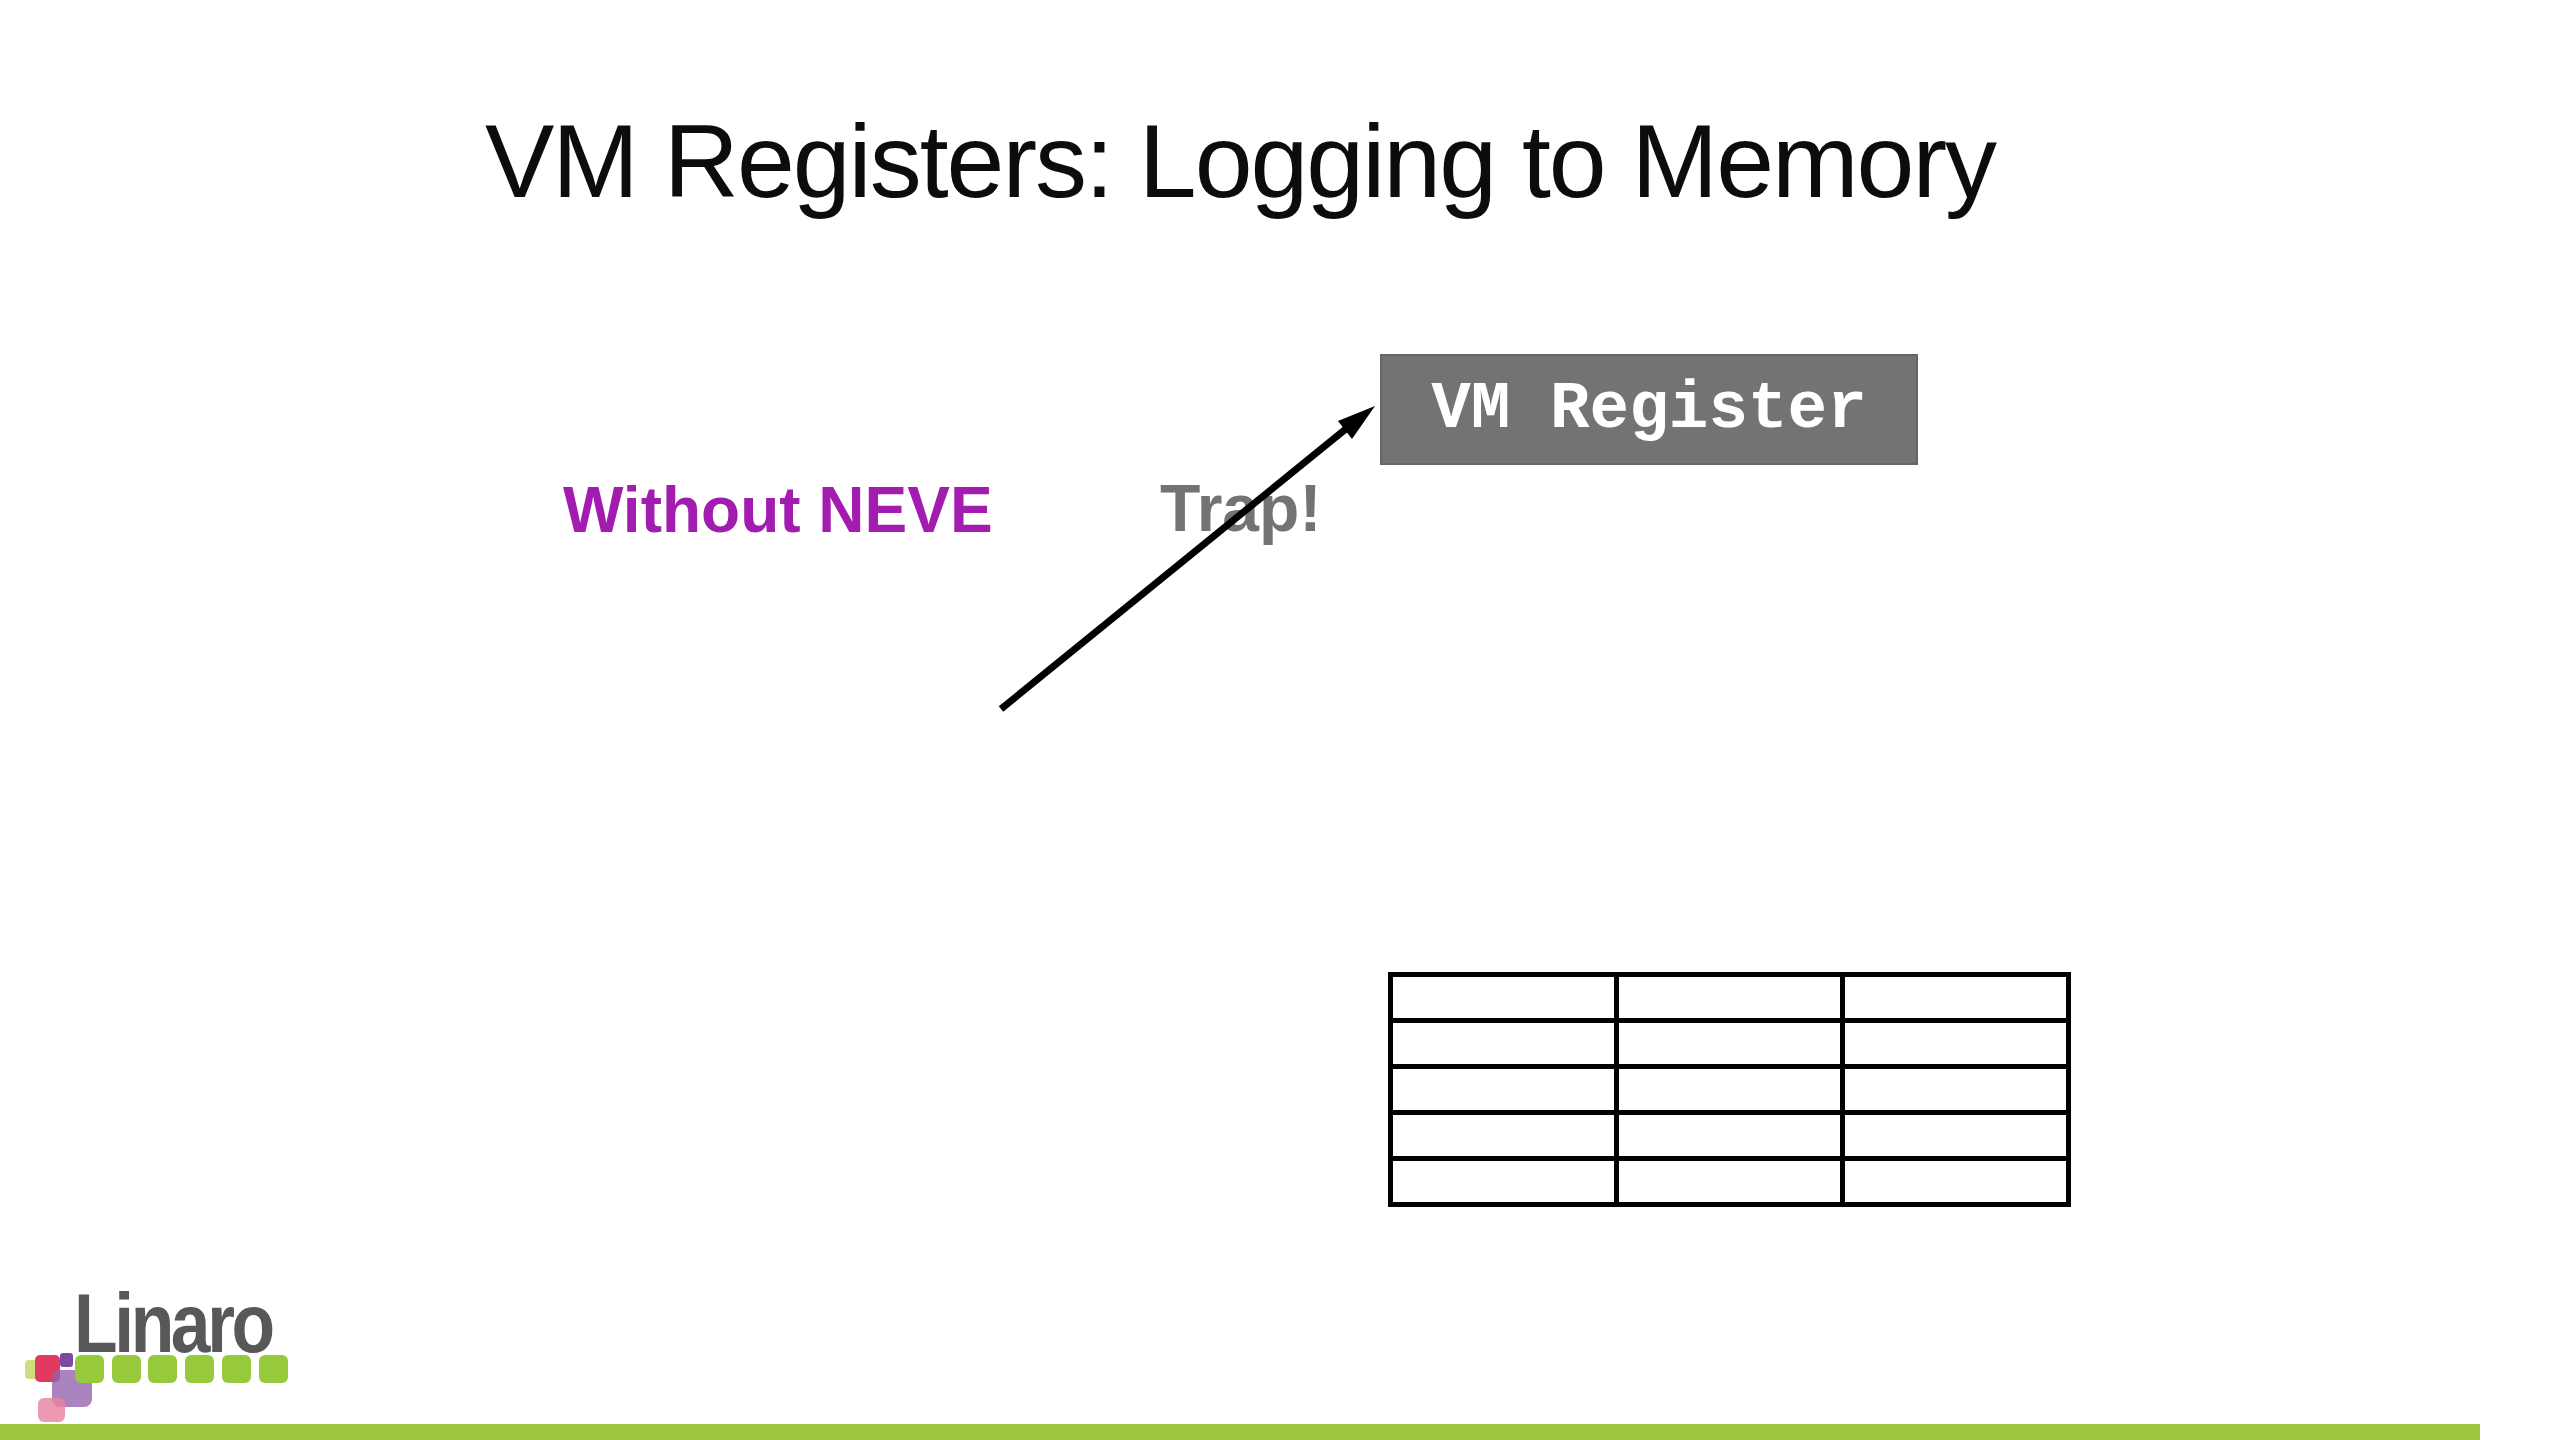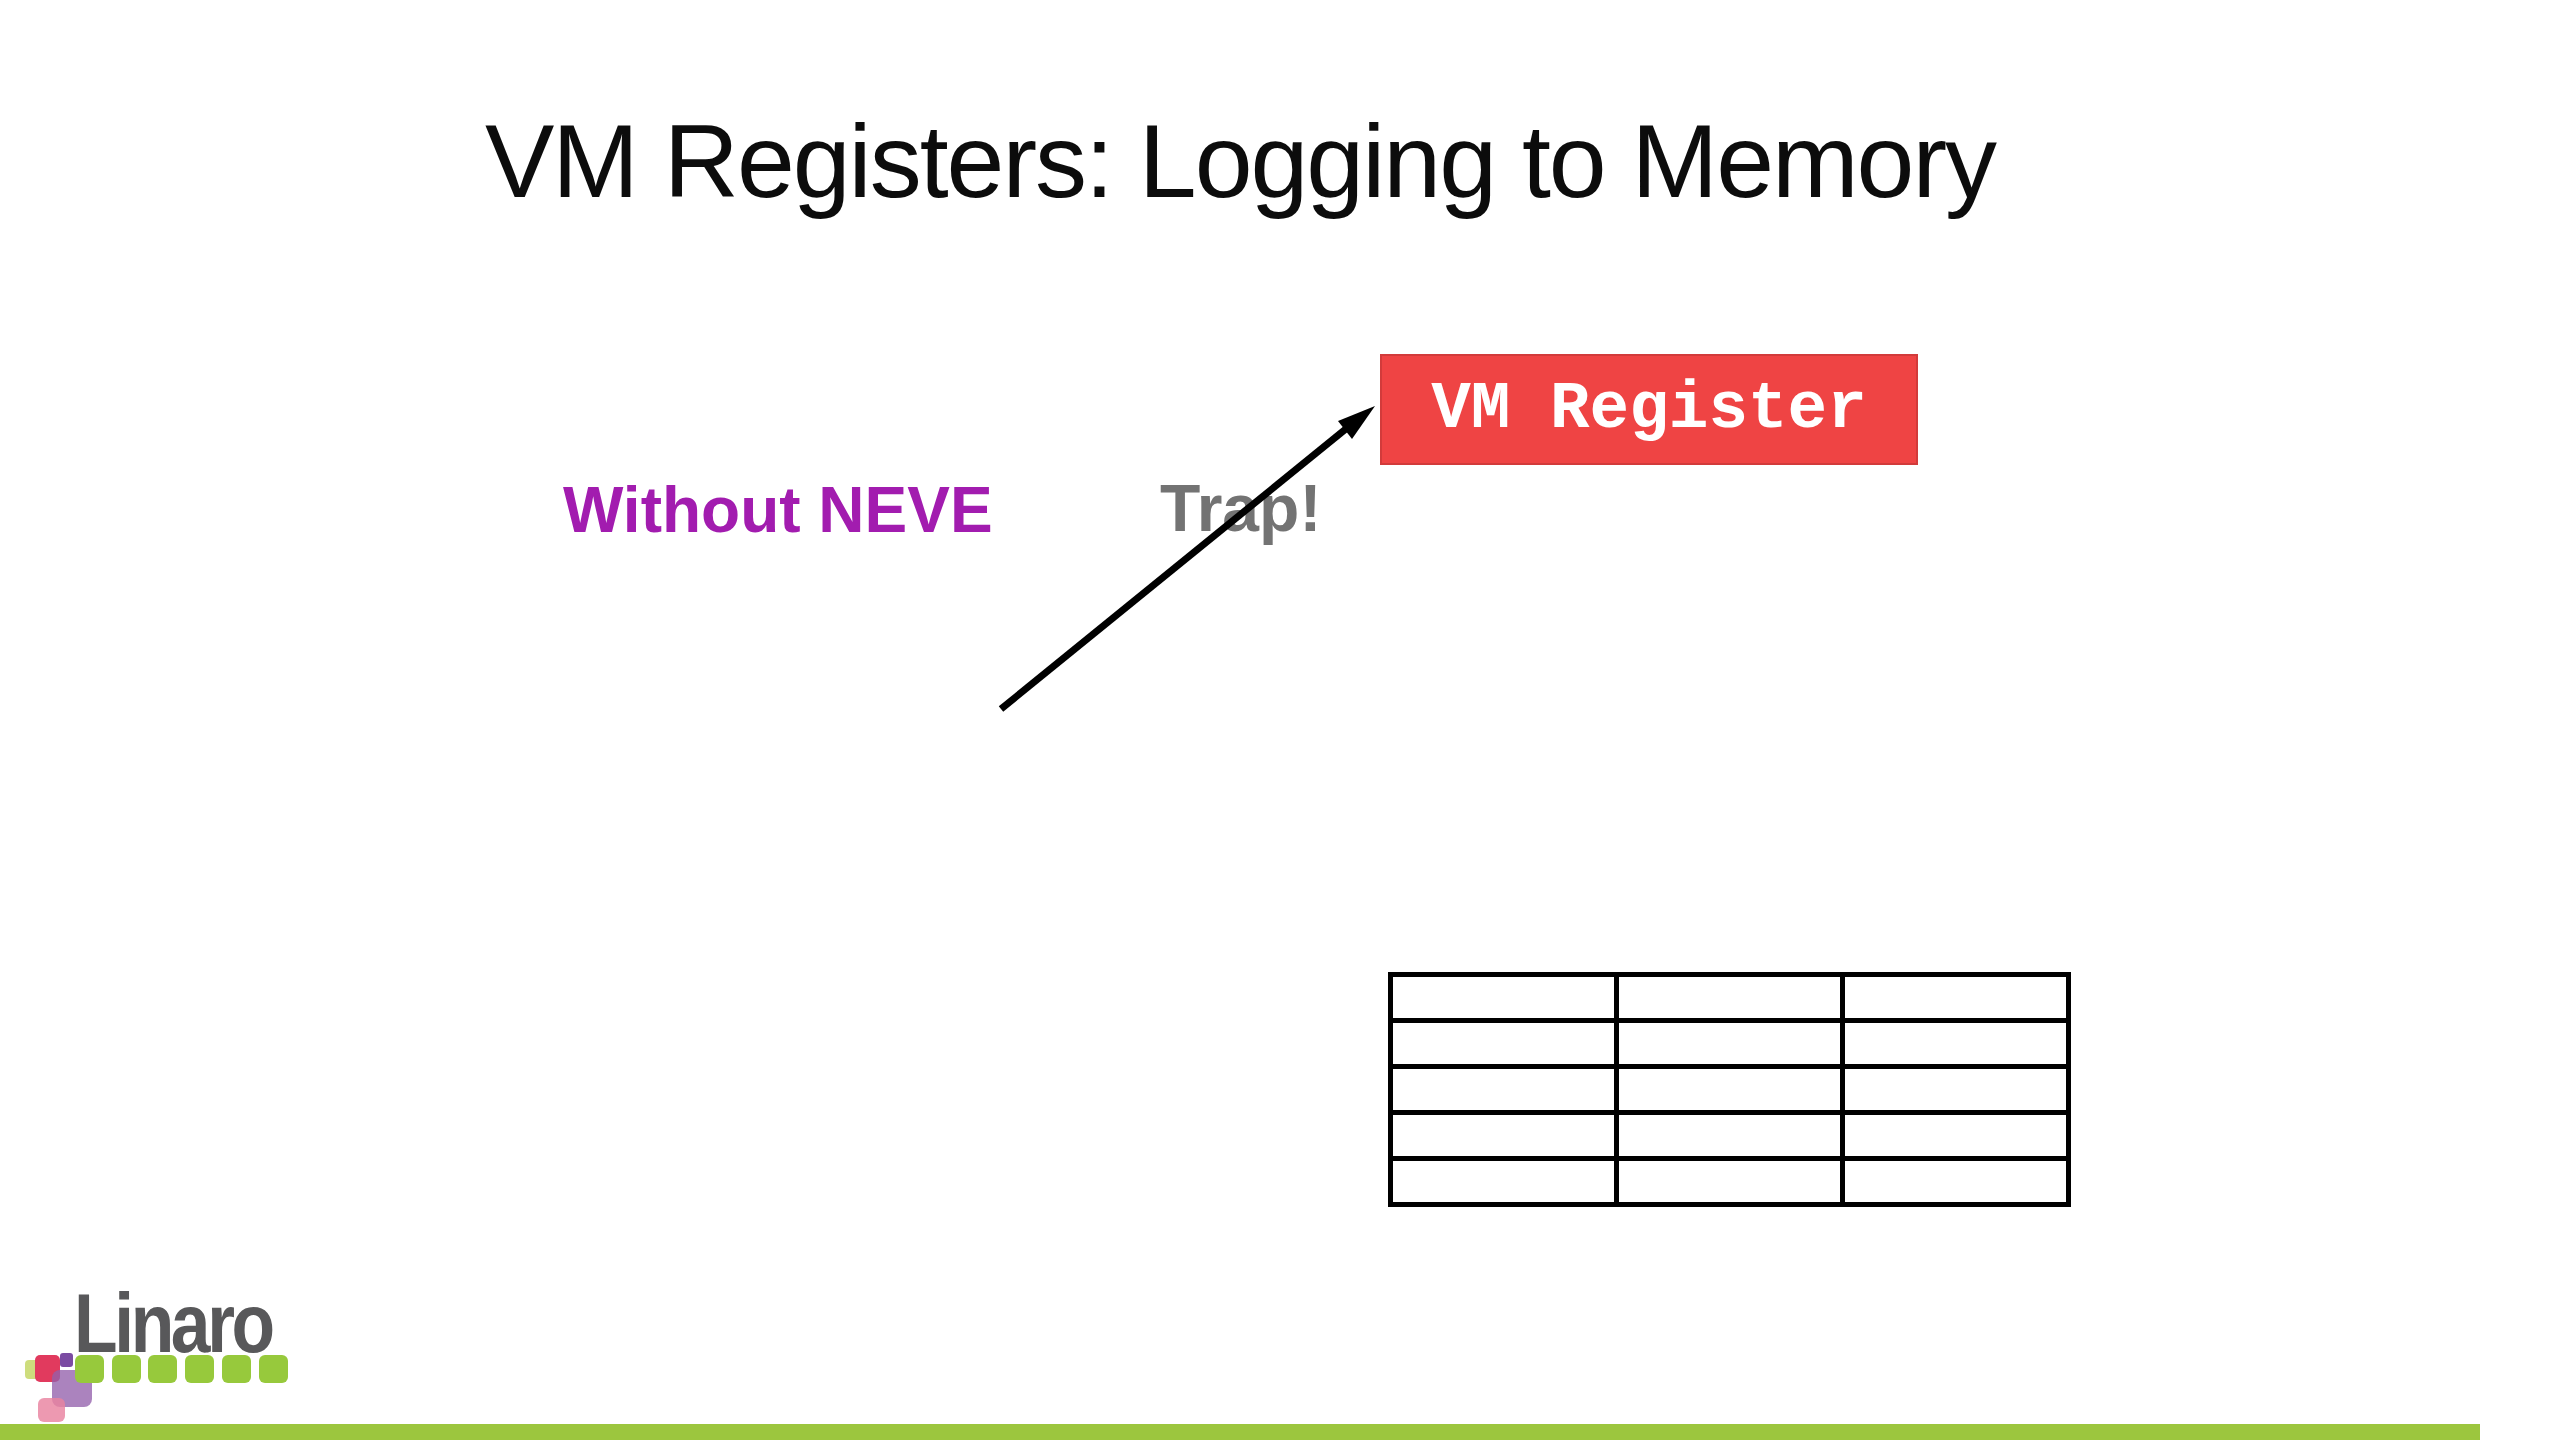--- a/index.html
+++ b/index.html
@@ -37,21 +37,21 @@
     align-items: center;
     justify-content: center;
     font-family: "Liberation Mono", "DejaVu Sans Mono", monospace;
     font-weight: 700;
     color: #ffffff;
     white-space: nowrap;
     box-shadow: inset 0 0 0 2px rgba(0,0,0,0.12);
   }
   .vm-register-box {
     left: 1380px; top: 354px; width: 538px; height: 111px;
-    background: #ef4444;
+    background: #737373;
     font-size: 66px;
   }
   .instruction-box {
     left: 266px; top: 651px; width: 725px; height: 136px;
     background: #bf9720;
     font-size: 66px;
   }
 
   .arrow-svg { left: 0; top: 0; width: 2560px; height: 1440px; pointer-events: none; }
 

